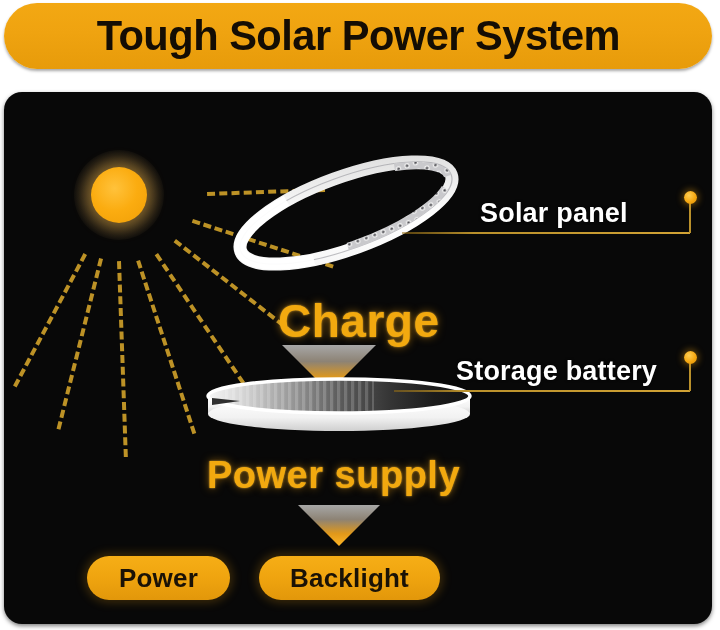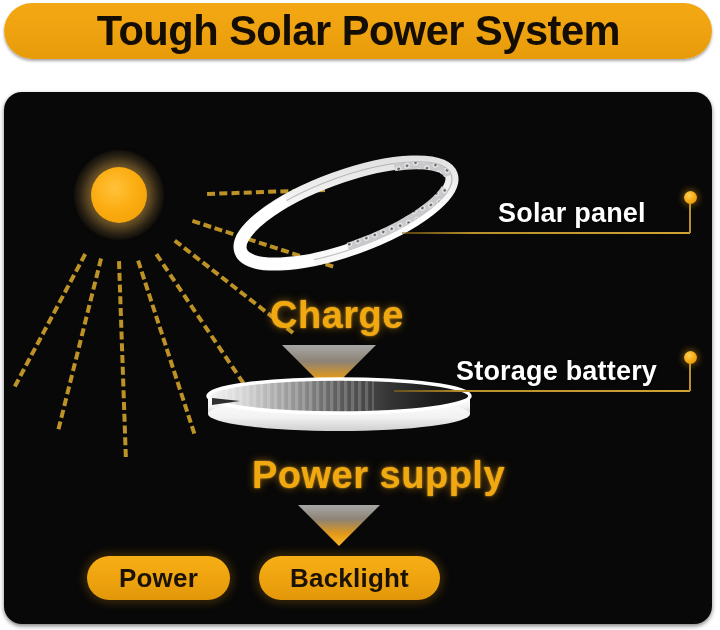--- a/index.html
+++ b/index.html
@@ -14,21 +14,21 @@
     overflow: hidden;
     position: relative;
   }
 
   
   #title-banner {
     position: absolute;
     left: 4px;
     top: 3px;
     width: 708px;
-    height: 56px;
+    height: 66px;
     border-radius: 33px;
     background: linear-gradient(180deg,#f3a813 0%, #efa310 45%, #e79b0a 100%);
     box-shadow: 0 2px 3px rgba(0,0,0,0.35);
     display: flex;
     align-items: center;
     justify-content: center;
   }
   #title-text {
     font-family: "Liberation Sans", sans-serif;
     font-weight: 700;
@@ -263,23 +263,23 @@
         <ellipse cx="120" cy="64" rx="112" ry="36" transform="rotate(-20 120 64)" fill="none" stroke="url(#cellDots)" stroke-width="15" stroke-dasharray="118 300" stroke-dashoffset="-16"></ellipse>
       </g>
 
       <ellipse cx="120" cy="64" rx="112" ry="36" transform="rotate(-20 120 64)" fill="none" stroke="#ffffff" stroke-width="11" stroke-dasharray="150 300" stroke-dashoffset="-170" opacity="0.95"></ellipse>
     </svg>
   </div>
 
   <div class="callout-rule" style="left:398px; top:140px; width:288px;"></div>
   <div class="callout-stem" style="left:685px; top:108px; height:33px;"></div>
   <div class="callout-dot" style="left:680px; top:99px;"></div>
-  <div class="callout-label" style="left:476px; top:106px;margin-left:18px;">Solar panel</div>
-
-  <div class="flow-text" style="left:266px; top:202px; font-size:38px;">Charge</div>
+  <div class="callout-label" style="left:476px; top:106px;">Solar panel</div>
+
+  <div class="flow-text" style="left:274px; top:202px; font-size:46px;">Charge</div>
   <div style="position:absolute; left:278px; top:252px; width:94px; height:48px;">
     <svg width="94" height="48" viewBox="0 0 94 48">
       <defs>
         <linearGradient id="arrowGradA" x1="0" y1="0" x2="0" y2="1">
           <stop offset="0%" stop-color="#a7a7a7"></stop>
           <stop offset="35%" stop-color="#8d8375"></stop>
           <stop offset="70%" stop-color="#e0981a"></stop>
           <stop offset="100%" stop-color="#ffb524"></stop>
         </linearGradient>
       </defs>
@@ -325,21 +325,21 @@
 
       <path d="M8,26 L36,29 L8,33 Z" fill="#1a1a1a" opacity="0.9"></path>
     </svg>
   </div>
 
   <div class="callout-rule" style="left:390px; top:298px; width:296px;"></div>
   <div class="callout-stem" style="left:685px; top:268px; height:31px;"></div>
   <div class="callout-dot" style="left:680px; top:259px;"></div>
   <div class="callout-label" style="left:452px; top:264px;">Storage battery</div>
 
-  <div class="flow-text" style="left:203px; top:362px; font-size:38px;margin-left:45px;">Power supply</div>
+  <div class="flow-text" style="left:203px; top:362px; font-size:38px;">Power supply</div>
   <div style="position:absolute; left:294px; top:412px; width:82px; height:42px;">
     <svg width="82" height="42" viewBox="0 0 82 42">
       <defs>
         <linearGradient id="arrowGradB" x1="0" y1="0" x2="0" y2="1">
           <stop offset="0%" stop-color="#a7a7a7"></stop>
           <stop offset="35%" stop-color="#8d8375"></stop>
           <stop offset="70%" stop-color="#e0981a"></stop>
           <stop offset="100%" stop-color="#ffb524"></stop>
         </linearGradient>
       </defs>

